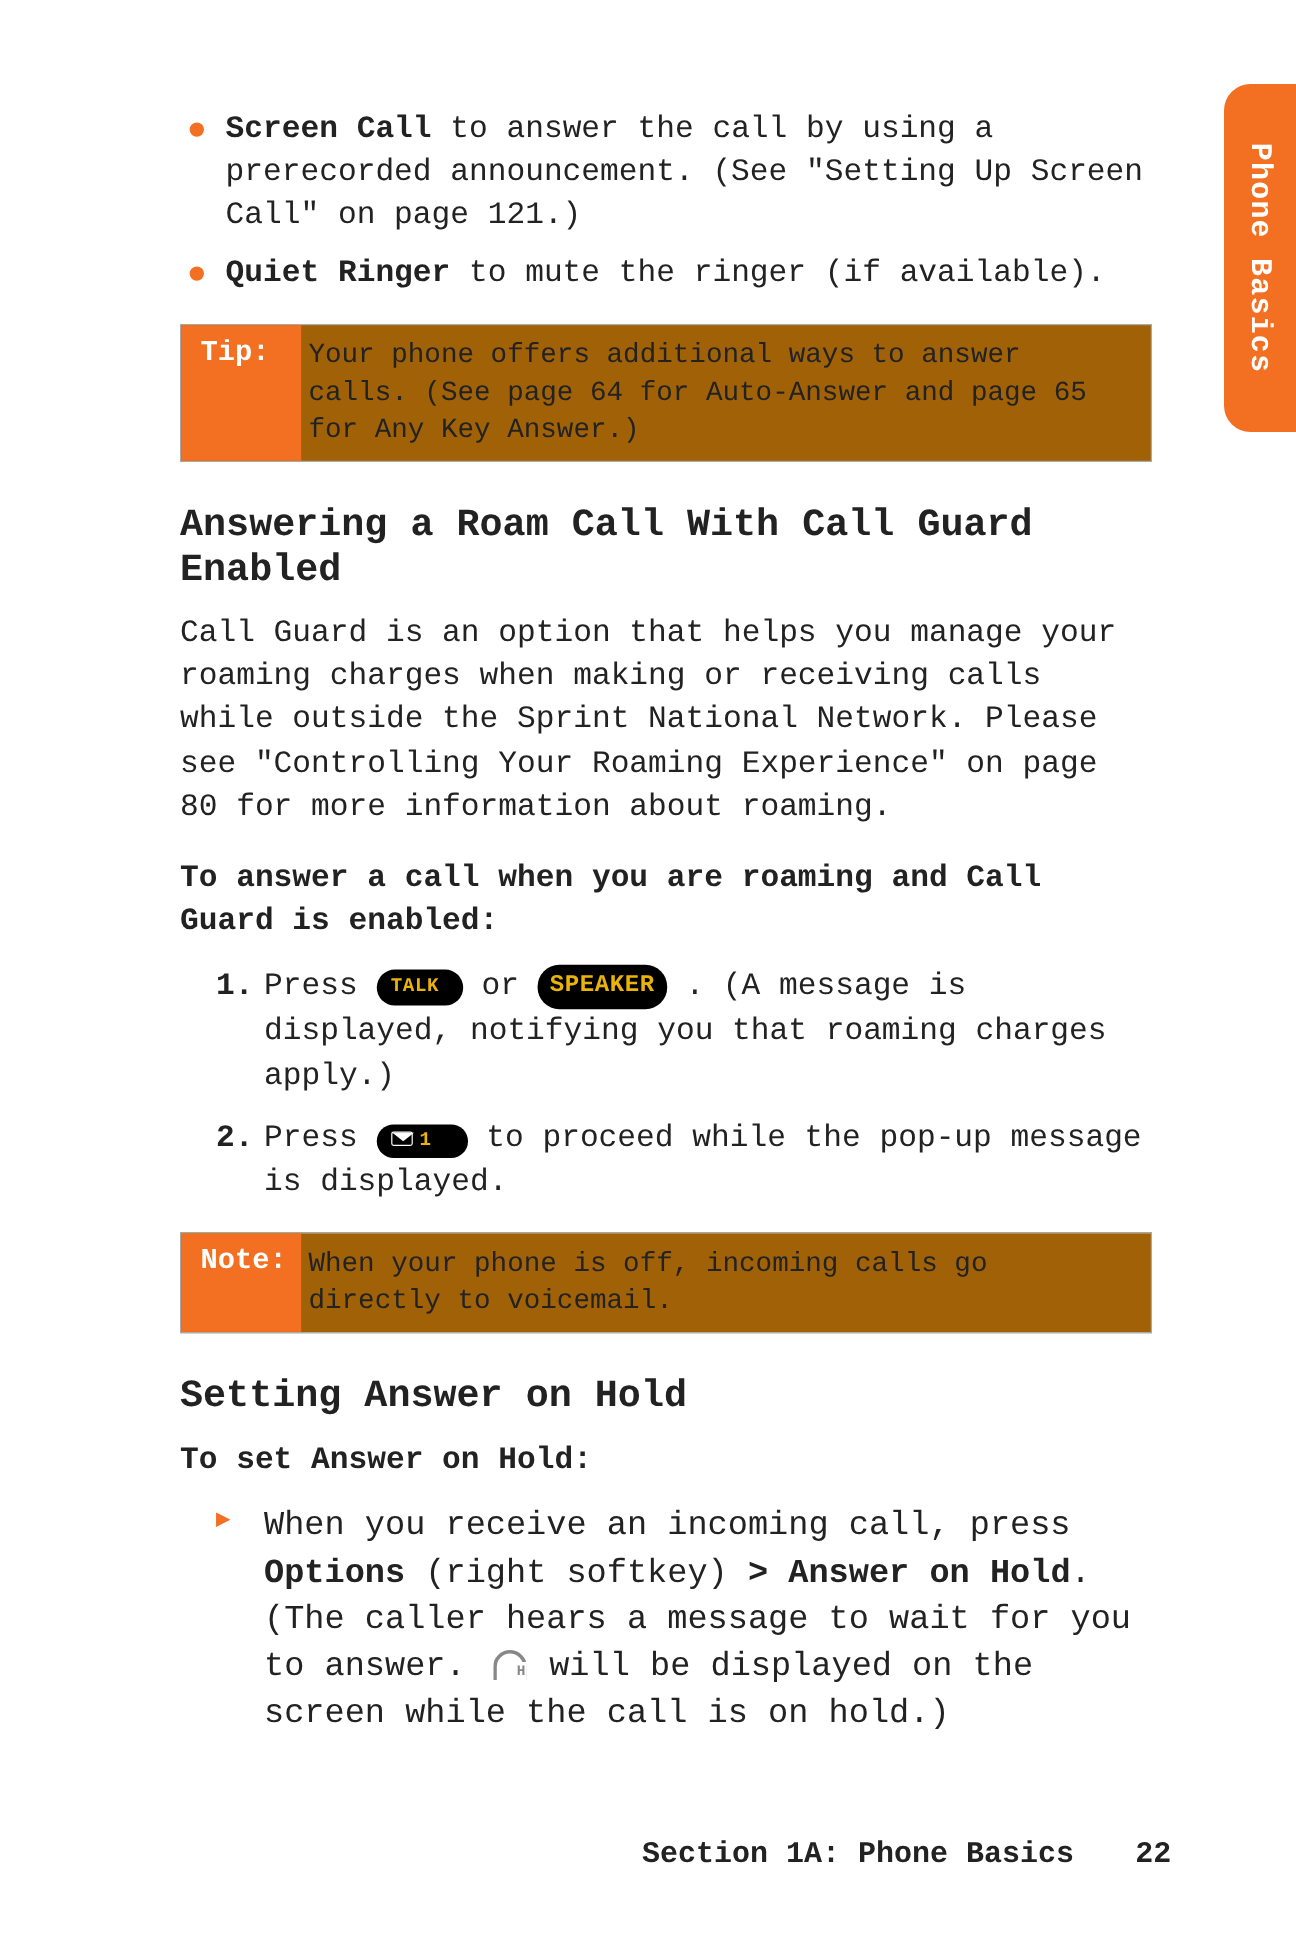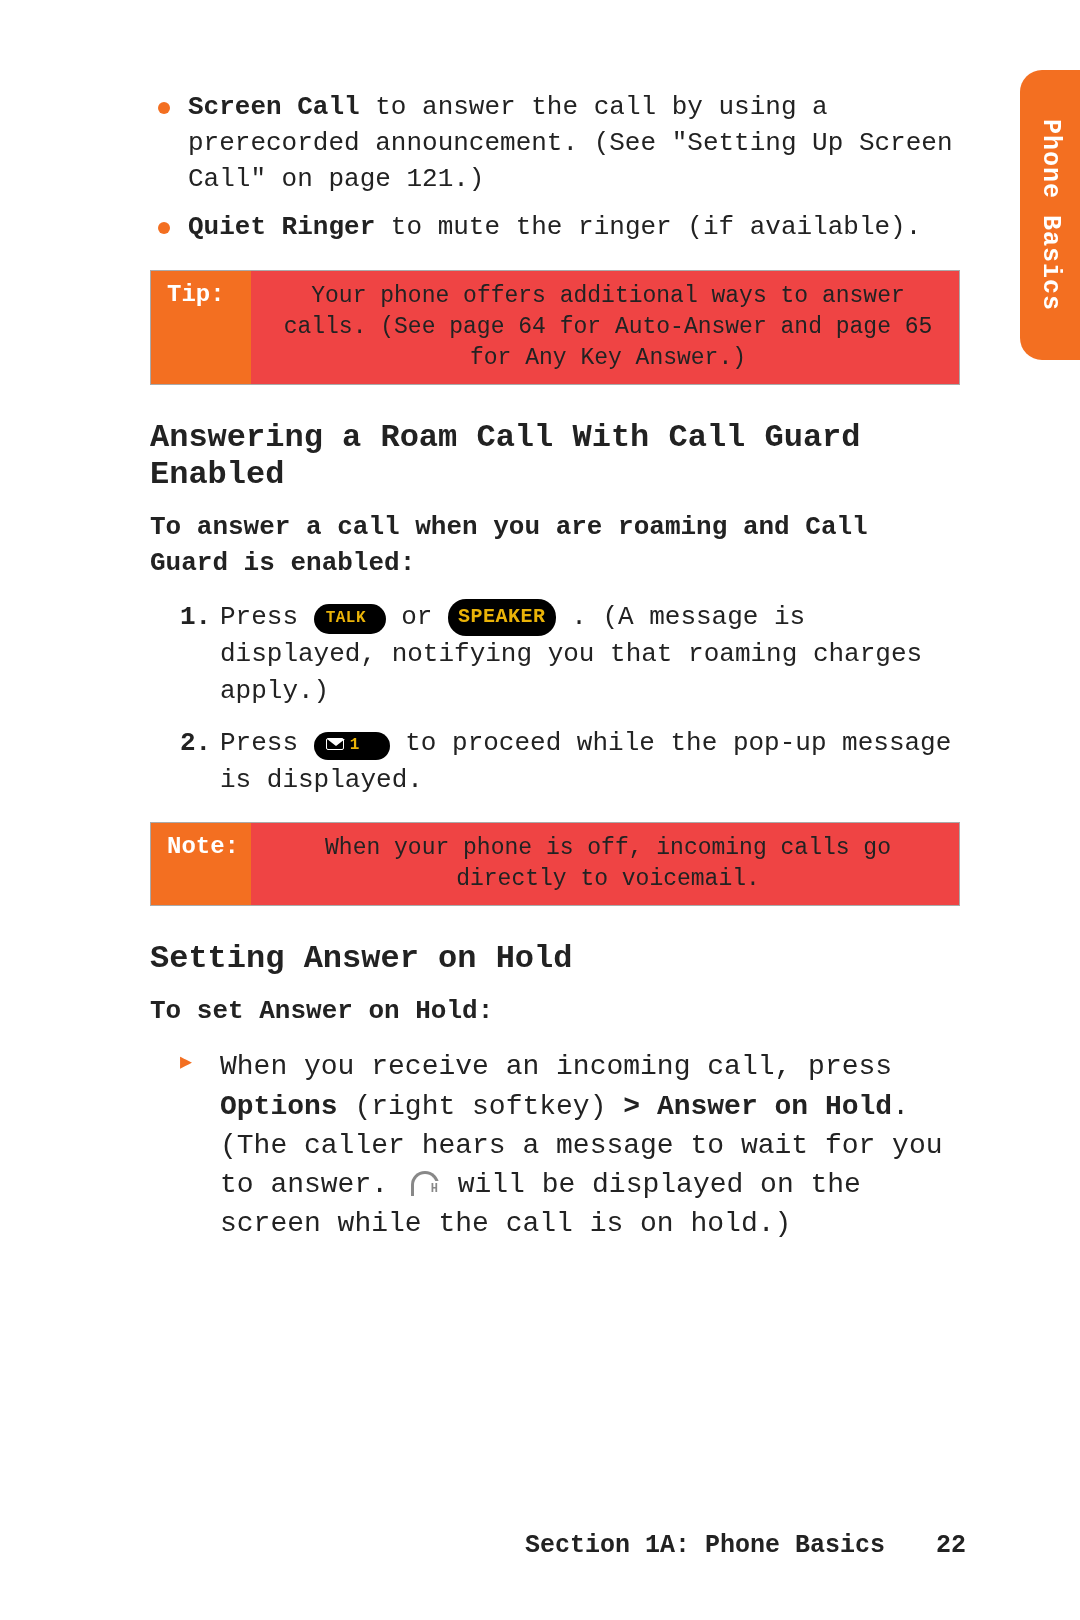--- a/index.html
+++ b/index.html
@@ -54,37 +54,36 @@
       top: 12px;
       width: 12px;
       height: 12px;
       border-radius: 50%;
       background: #f36f21;
     }
     .b { font-weight: bold; }
     .callout {
       display: flex;
       border: 1px solid #aaa;
-      background: #ef4444;
+      background: #a16207;
       margin: 20px 0 34px 0;
     }
     .callout .label {
       background: #f36f21;
       color: #fff;
       font-weight: bold;
       font-size: 24px;
       padding: 10px 16px;
       width: 100px;
       flex-shrink: 0;
     }
     .callout .body {
-      padding: 10px 16px 10px 22px;
+      padding: 10px 16px 10px 6px;
       font-size: 23px;
       line-height: 1.35;
-      text-align: center;
     }
     h2.sect {
       font-size: 32px;
       font-weight: bold;
       margin: 20px 0 16px 0;
     }
     p.para {
       font-size: 26px;
       line-height: 1.4;
       margin-bottom: 22px;
@@ -196,21 +195,21 @@
       right: -2px; bottom: -3px;
       font-size: 12px;
       font-weight: bold;
       color: #888;
       background: #fff;
       padding: 0 1px;
     }
     .footer {
       position: absolute;
       bottom: 60px;
-      right: 114px;
+      right: 104px;
       font-size: 25px;
     }
     .footer .sec { font-weight: bold; }
     .footer .page-num { font-weight: bold; margin-left: 36px; }
   </style>
 </head>
 <body>
 
 <div class="side-tab">
   <span>Phone Basics</span>
@@ -226,20 +225,21 @@
       <span class="b">Quiet Ringer</span><span> to mute the ringer (if available).</span>
     </li>
   </ul>
 
   <div class="callout">
     <div class="label">Tip:</div>
     <div class="body">Your phone offers additional ways to answer calls. (See page 64 for Auto-Answer and page 65 for Any Key Answer.)</div>
   </div>
 
   <h2 class="sect">Answering a Roam Call With Call Guard Enabled</h2>
+  <p class="para">Call Guard is an option that helps you manage your roaming charges when making or receiving calls while outside the Sprint National Network. Please see "Controlling Your Roaming Experience" on page 80 for more information about roaming.</p>
   <p class="lead">To answer a call when you are roaming and Call Guard is enabled:</p>
 
   <ol class="steps">
     <li>
       <span>Press </span>
       <span class="keycap">TALK</span>
       <span> or </span>
       <span class="keycap small">SPEAKER</span>
       <span> . (A message is displayed, notifying you that roaming charges apply.)</span>
     </li>

